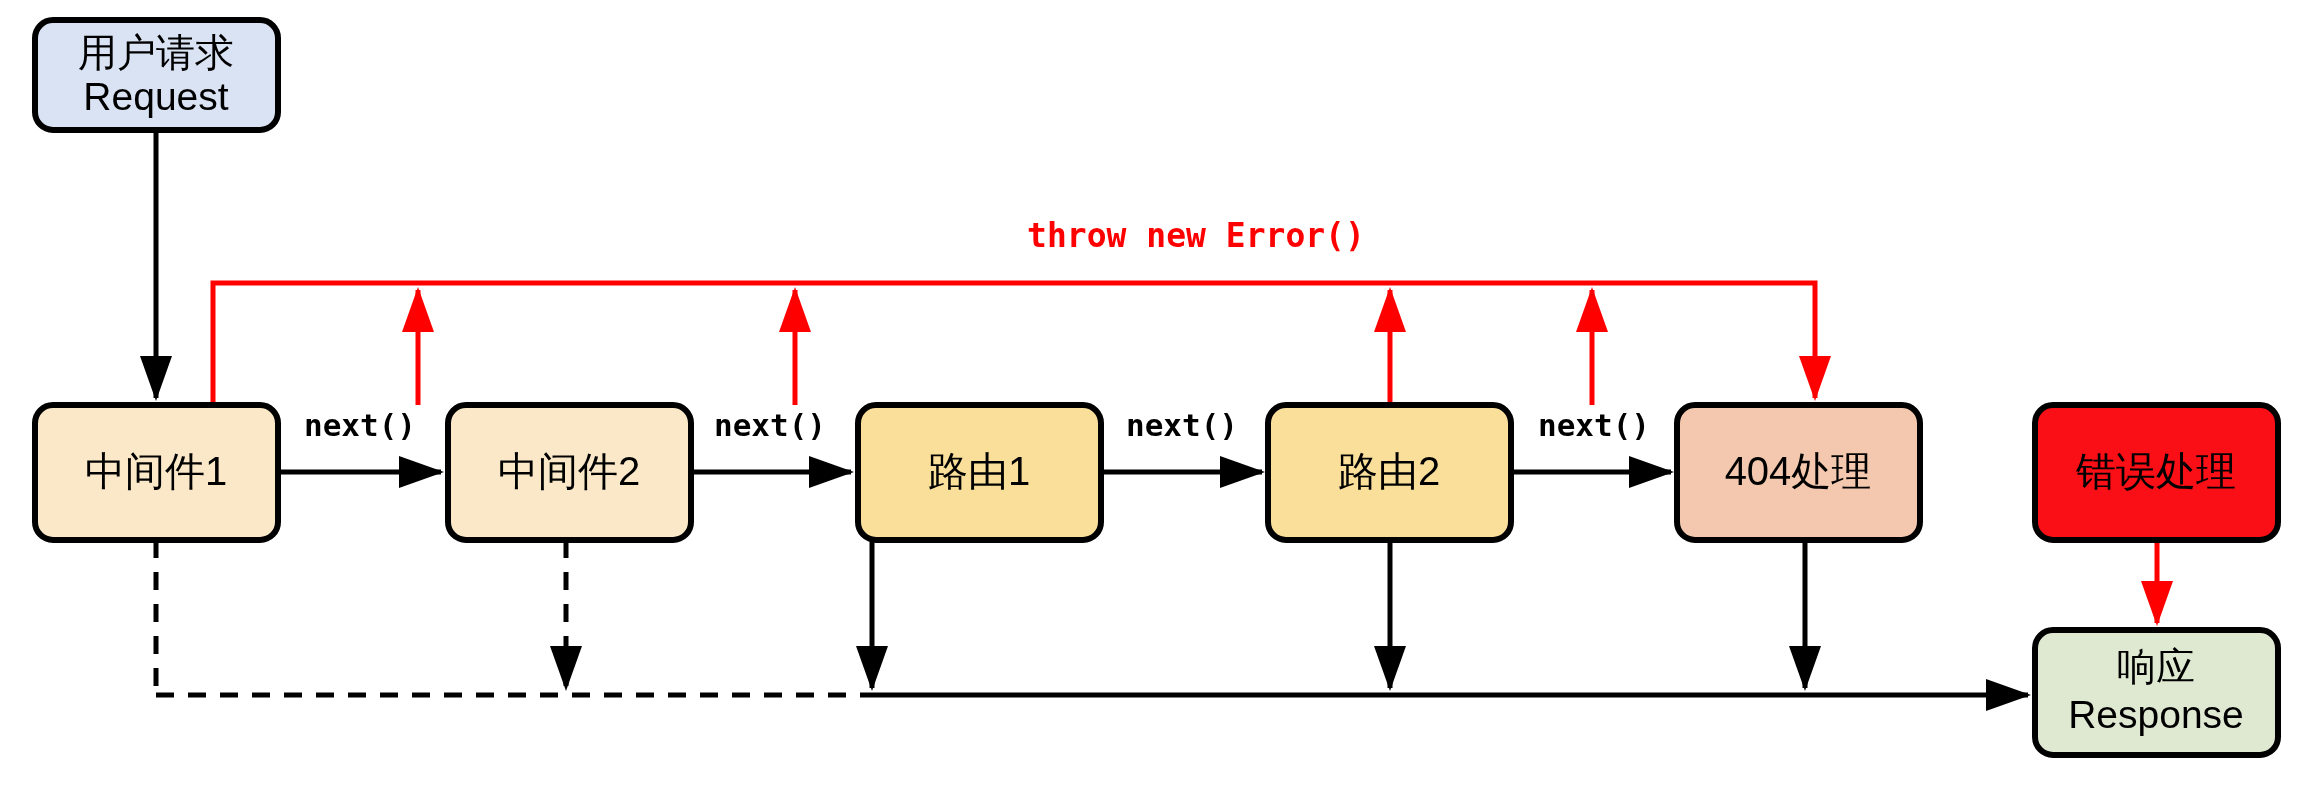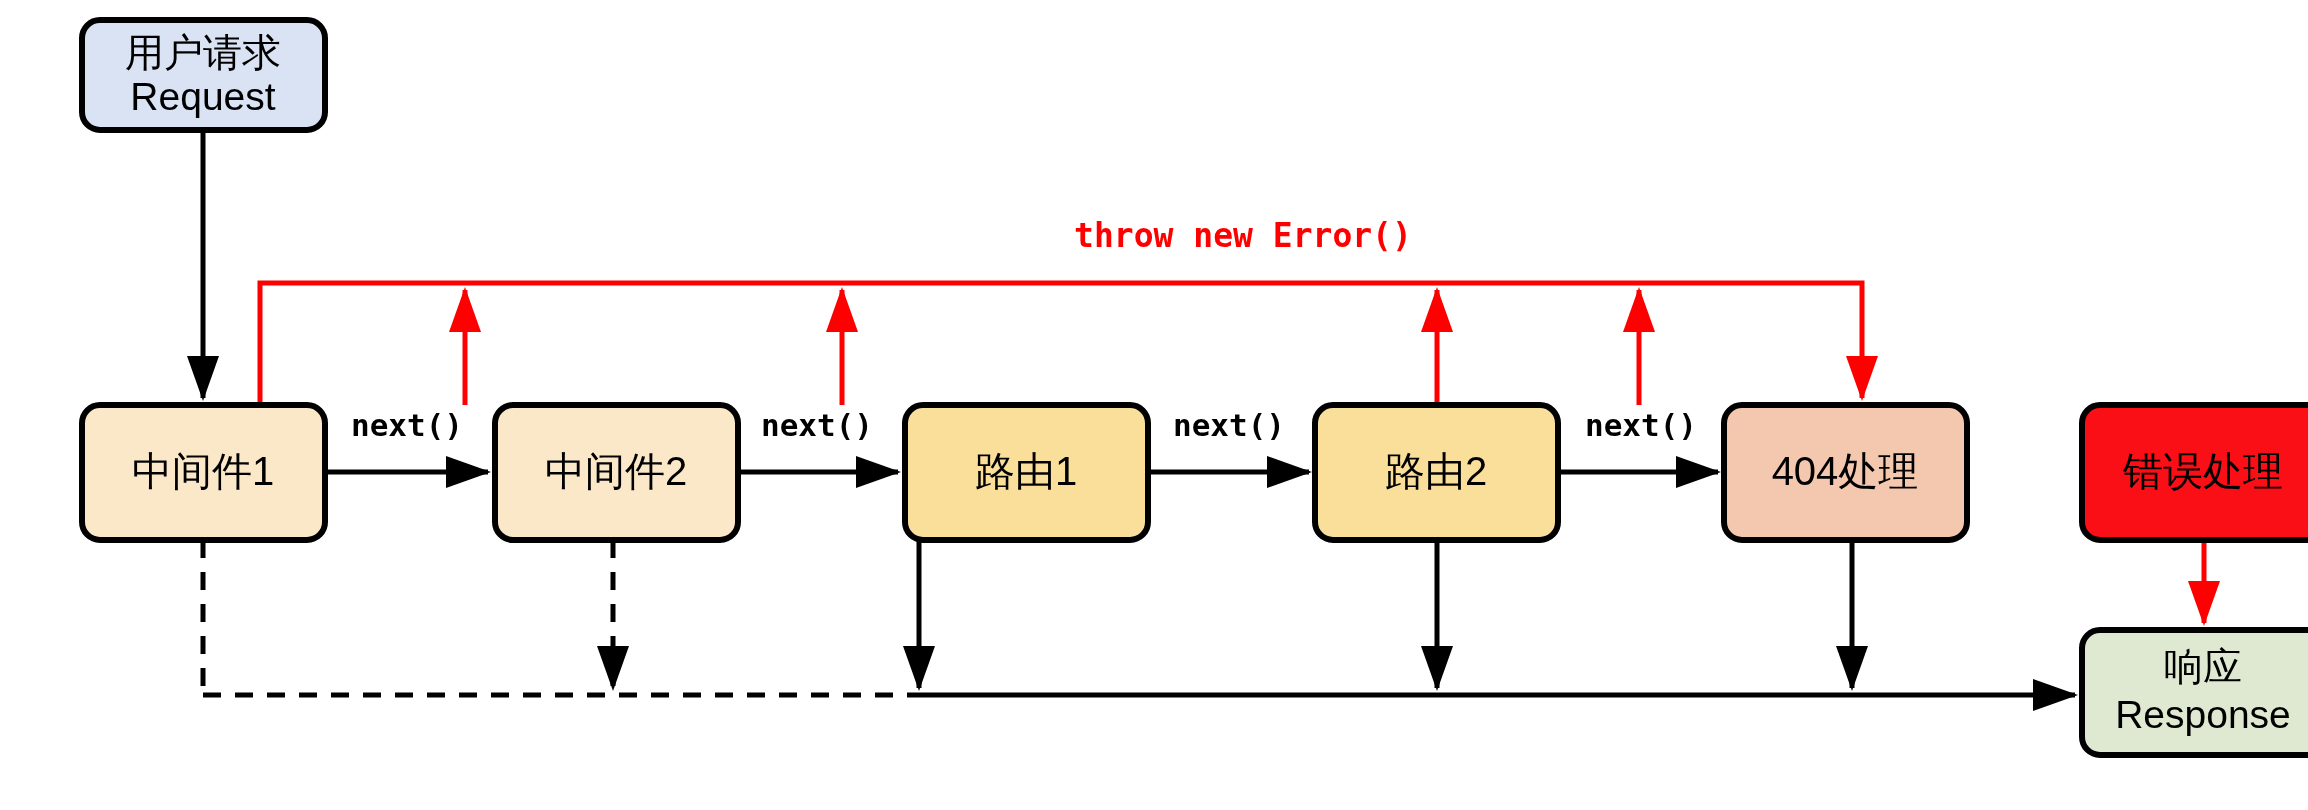--- a/index.html
+++ b/index.html
@@ -1,18 +1,18 @@
 <!DOCTYPE html>
 <html><head>
 <meta charset="utf-8">
 <style>
   html,body{margin:0;padding:0;background:#ffffff;}
   body{width:2308px;height:810px;overflow:hidden;
        font-family:"Liberation Sans","DejaVu Sans",sans-serif;}
-  #stage{position:relative;width:2240px;height:810px;background:#fff;padding-left:47px;}
+  #stage{position:relative;width:2240px;height:810px;background:#fff;}
   svg{display:block;}
   .node-label{font-family:"Liberation Sans","DejaVu Sans",sans-serif;
               font-size:40px;text-anchor:middle;dominant-baseline:middle;fill:#000;}
   .node-label.two-line{font-size:39px;}
   .edge-label{font-family:"DejaVu Sans Mono","Liberation Mono",monospace;
               font-size:31px;font-weight:bold;text-anchor:middle;fill:#000;}
   .err-label{font-family:"DejaVu Sans Mono","Liberation Mono",monospace;
              font-size:33px;font-weight:bold;text-anchor:middle;fill:#ff0000;}
 </style>
 </head>

